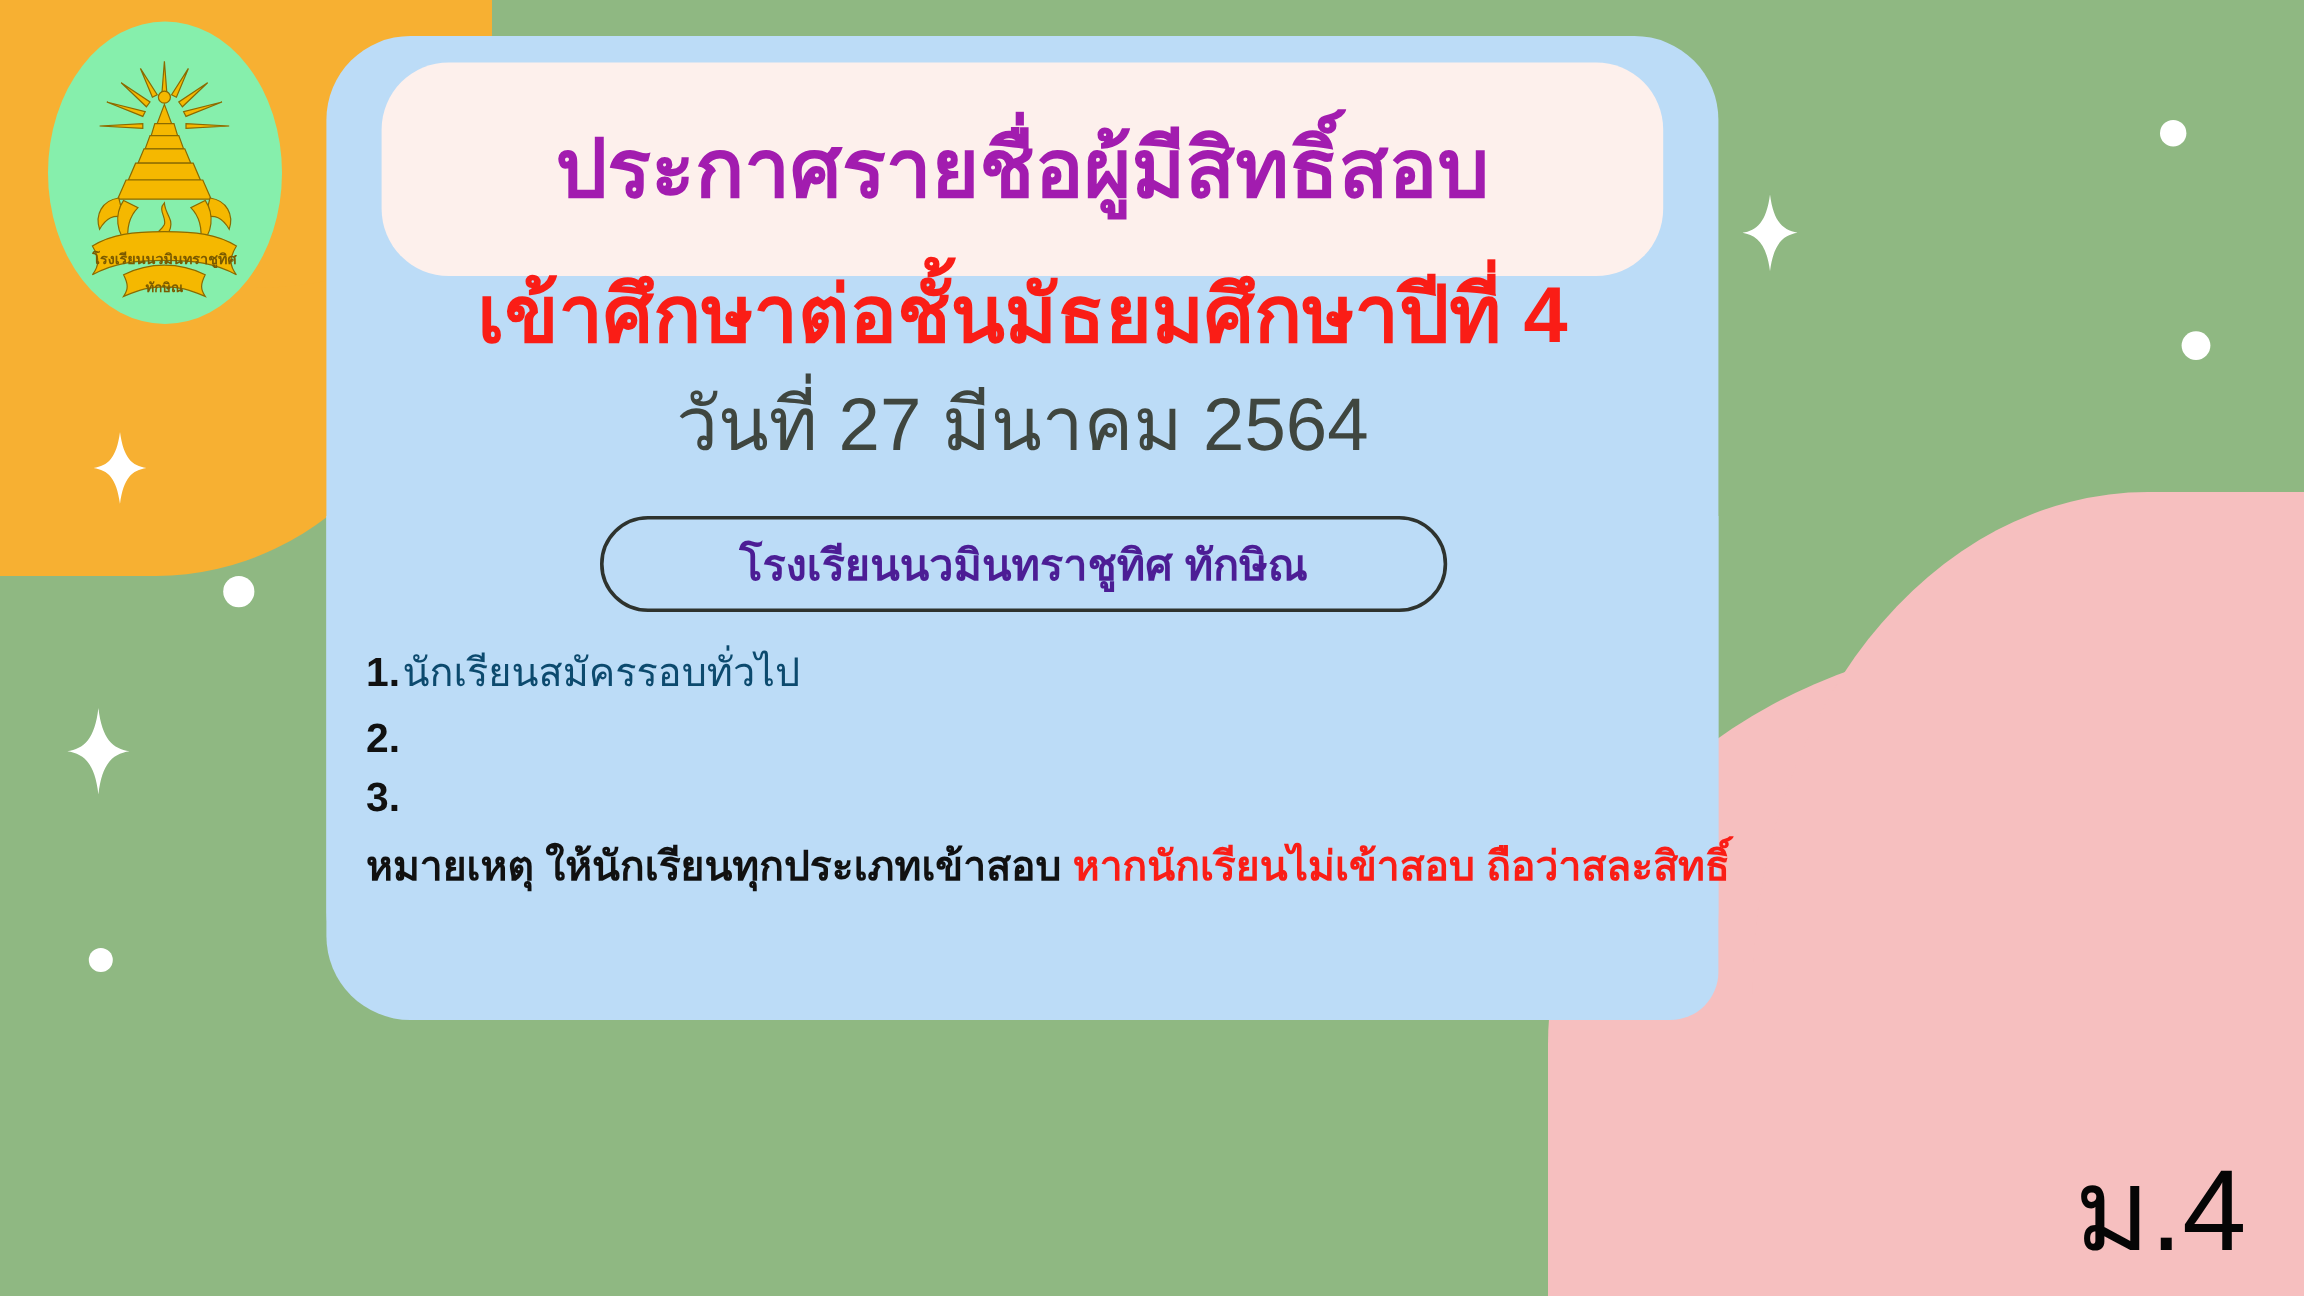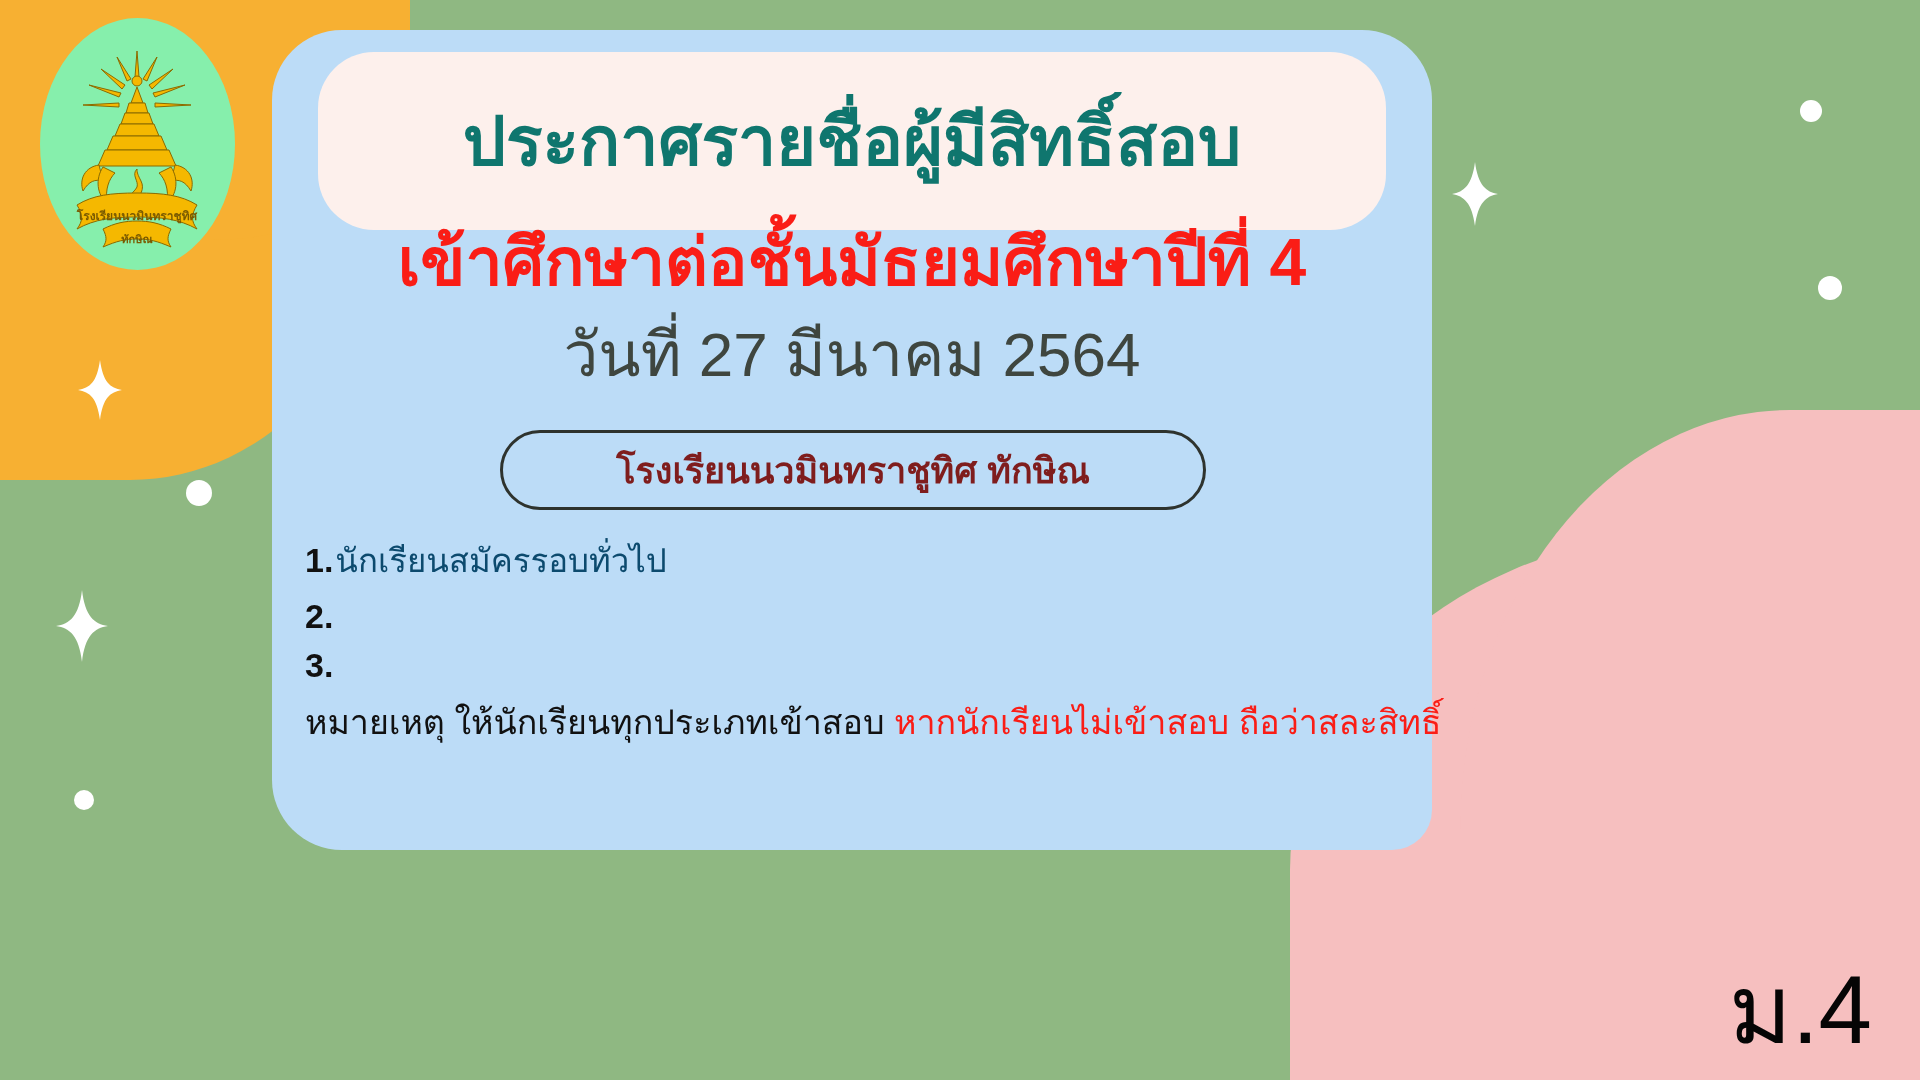--- a/index.html
+++ b/index.html
@@ -61,21 +61,21 @@
 
   
   .title-plate{
     position:absolute;left:318px;top:52px;width:1068px;height:178px;
     background:#fdf0ec;border-radius:56px;
     display:flex;align-items:center;justify-content:center;
     z-index:4;
   }
   .title-plate .title-text{
     font-family:"Liberation Sans","DejaVu Sans",sans-serif;
-    font-weight:bold;font-size:68px;color:#0f766e;letter-spacing:0px;
+    font-weight:bold;font-size:68px;color:#a21caf;letter-spacing:0px;
     white-space:nowrap;line-height:1;
   }
 
   
   .headline-red{
     position:absolute;left:272px;top:228px;width:1160px;
     text-align:center;z-index:5;
     font-weight:bold;font-size:66px;color:#fa1d16;line-height:1.05;
     white-space:nowrap;
   }
@@ -87,38 +87,38 @@
   }
 
   
   .school-pill{
     position:absolute;left:500px;top:430px;width:700px;height:74px;
     border:3px solid #2e332e;border-radius:40px;
     display:flex;align-items:center;justify-content:center;
     z-index:5;
   }
   .school-pill .pill-text{
-    font-weight:bold;font-size:36px;color:#7f1d1d;white-space:nowrap;
+    font-weight:bold;font-size:36px;color:#4c1d95;white-space:nowrap;
   }
 
   
   .list{
     position:absolute;left:305px;top:534px;width:1120px;z-index:5;
   }
   .list-row{display:flex;align-items:baseline;margin-bottom:10px;}
   .list-num{
     font-weight:bold;font-size:34px;color:#111;margin-right:2px;
   }
   .list-txt{
     font-size:33px;color:#0c4a6e;
   }
 
   .note{
     position:absolute;left:305px;top:700px;width:1140px;z-index:5;
-    font-weight:normal;font-size:34px;color:#111;line-height:1.35;
+    font-weight:bold;font-size:34px;color:#111;line-height:1.35;
   }
   .note .red{color:#fa1d16;}
 
   
   .grade-badge{
     position:absolute;right:48px;bottom:22px;z-index:8;
     font-weight:normal;font-size:96px;color:#050505;line-height:1;
     white-space:nowrap;
   }
 </style>

